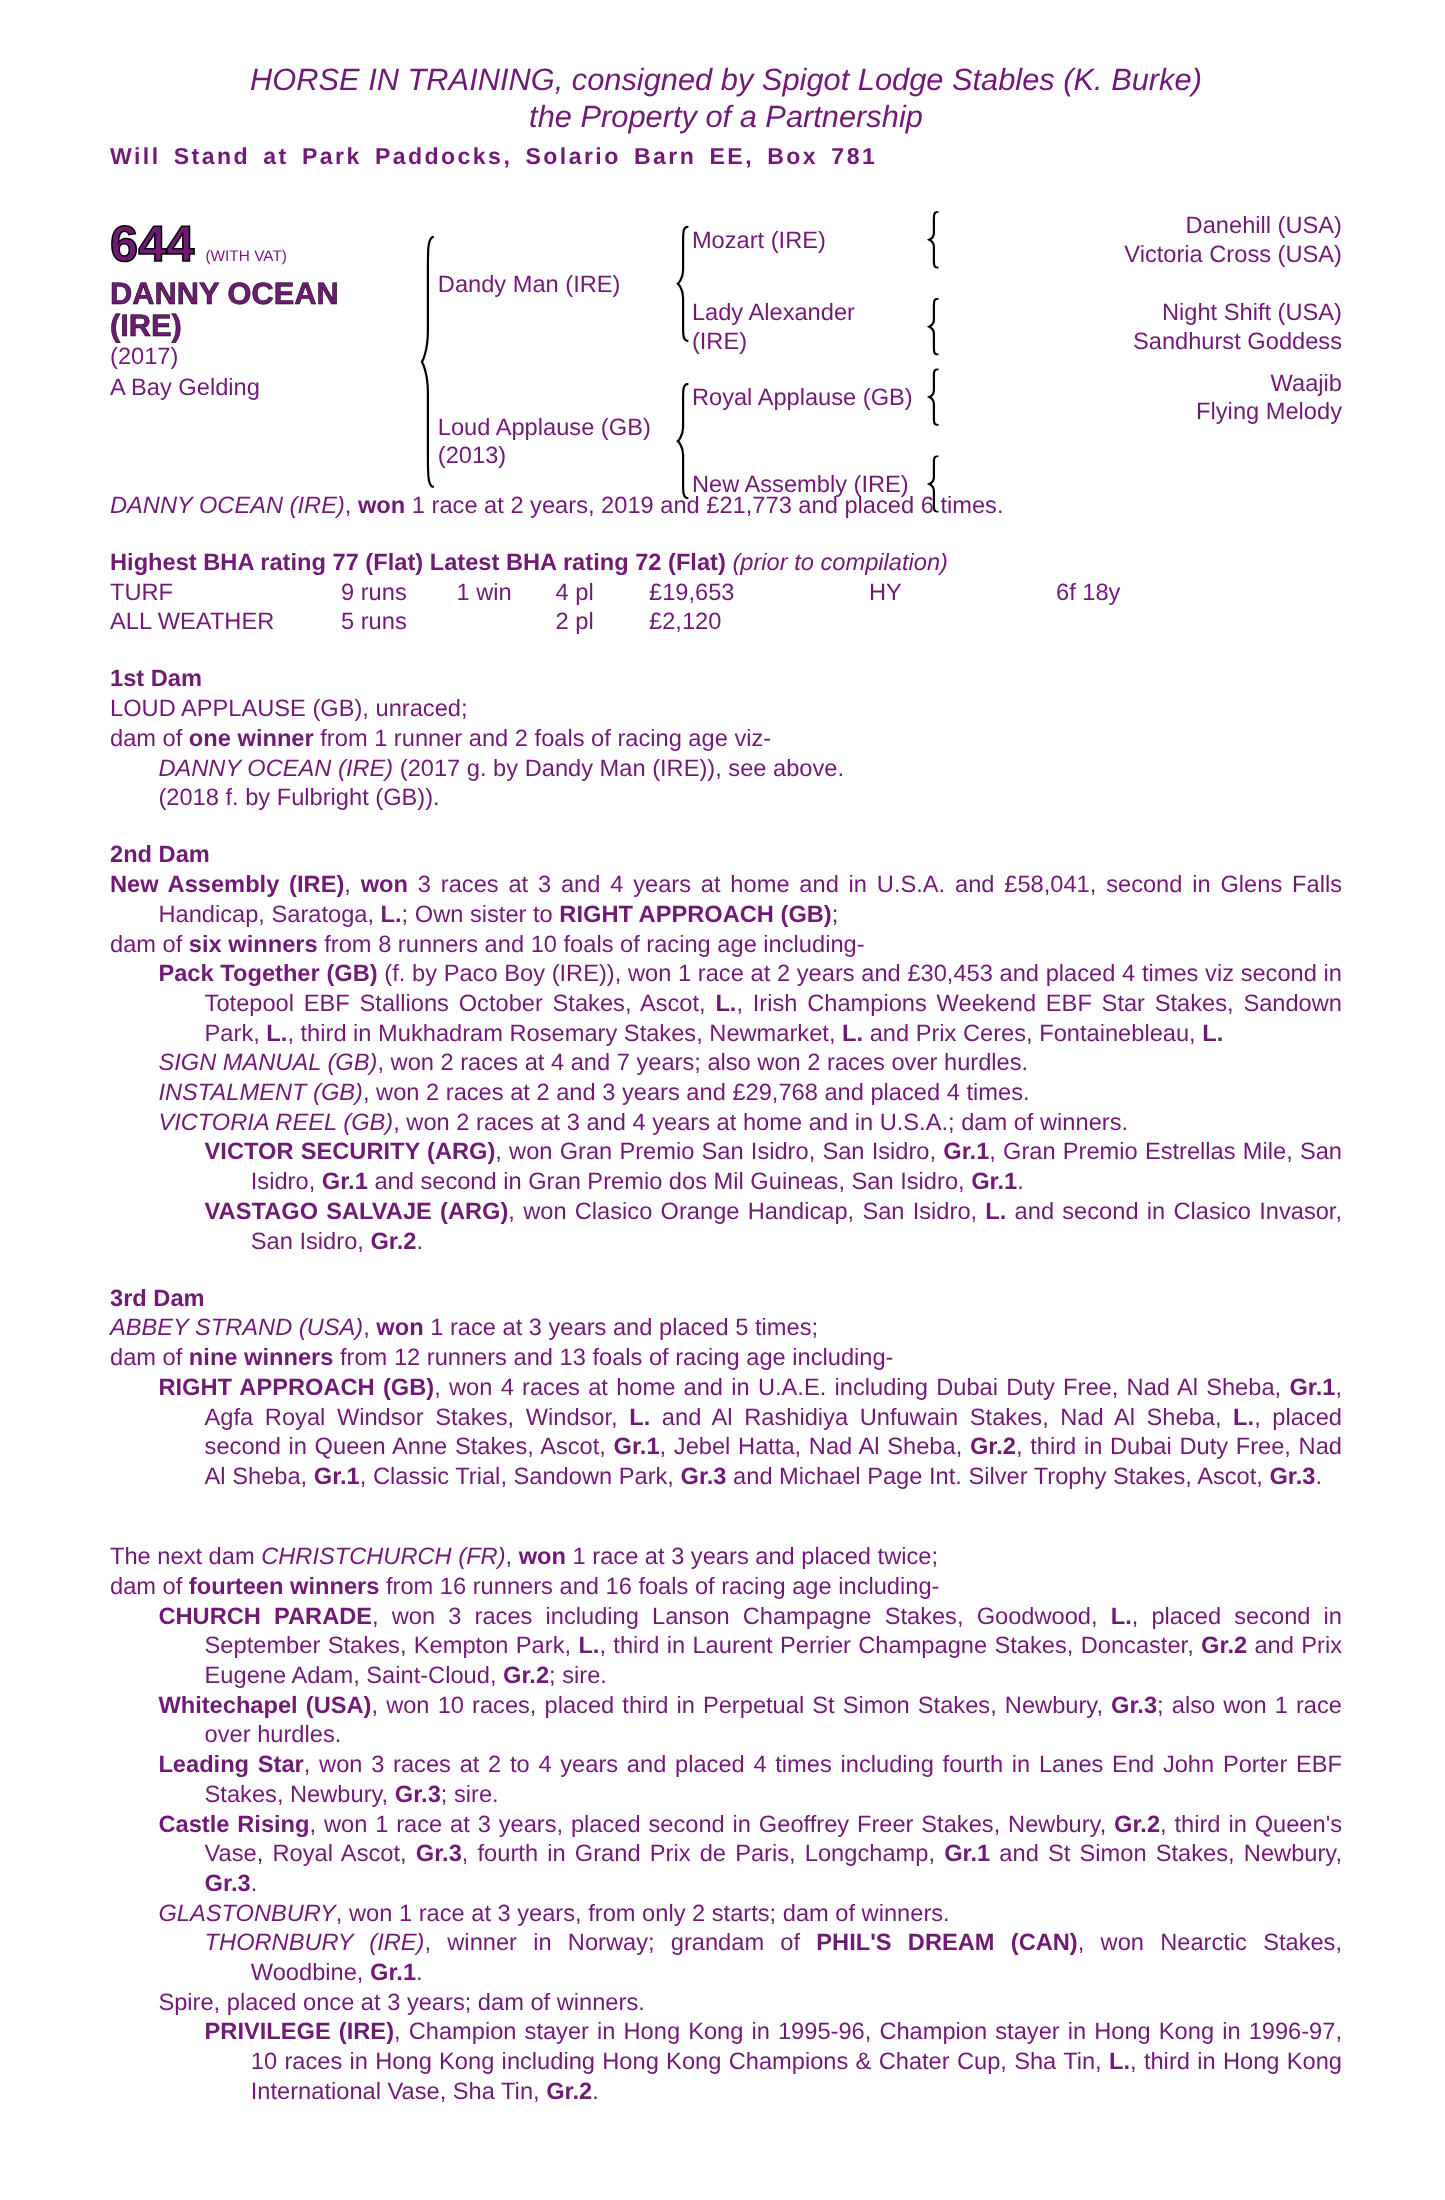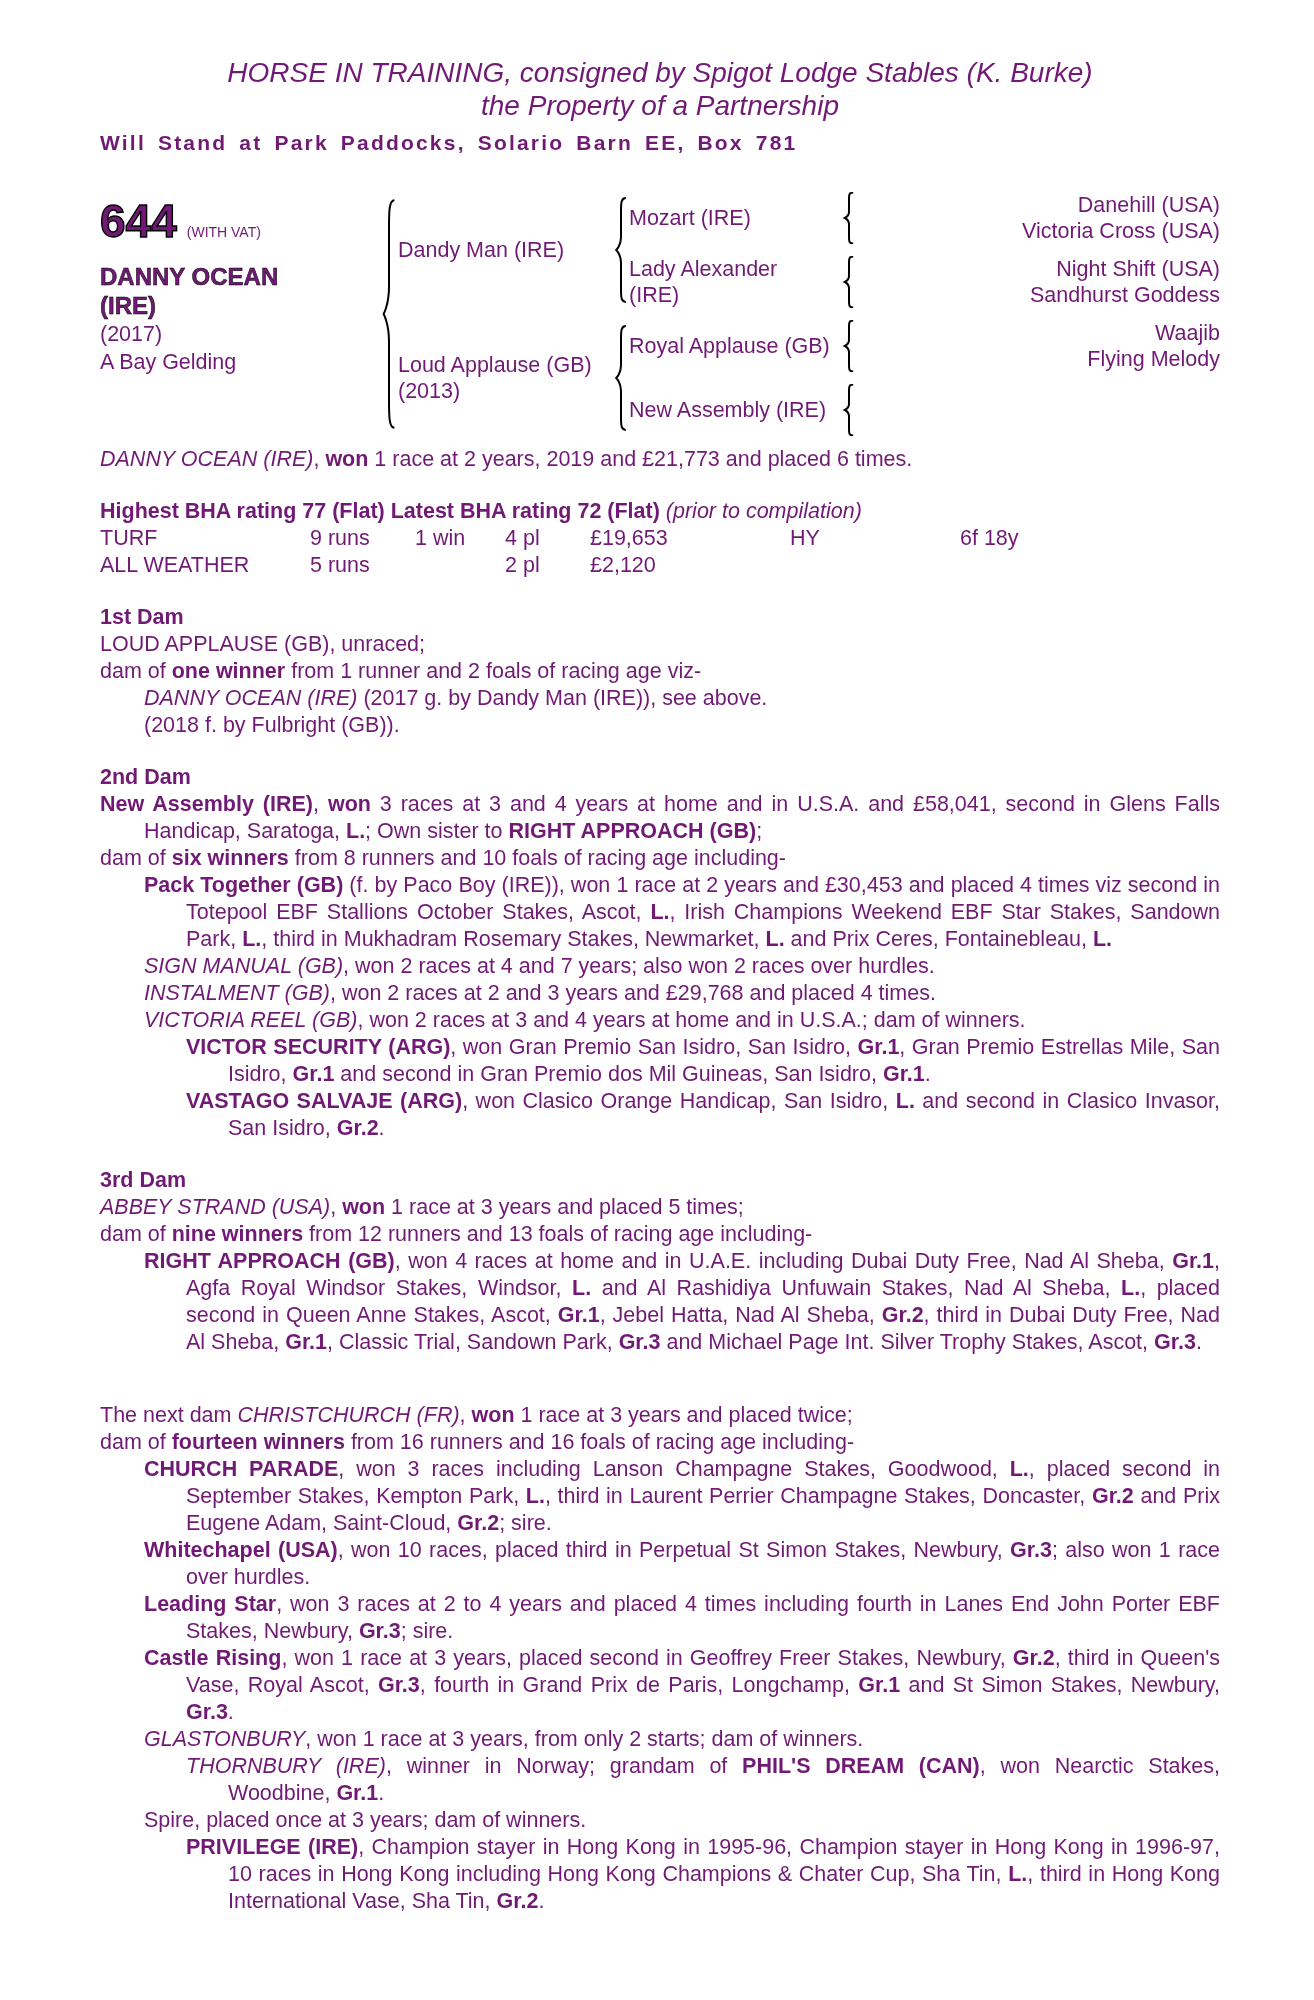--- a/index.html
+++ b/index.html
@@ -11,28 +11,28 @@
     font-size:21.5px;line-height:27px;
   }
   .hdr-italic{font-style:italic;font-size:28px;line-height:33px;text-align:center;}
   .stand-line{font-weight:bold;font-size:21px;letter-spacing:2.2px;word-spacing:4px;margin-top:7px;}
   
   .lot-area{display:flex;align-items:flex-start;margin-top:42px;height:248px;}
   .lot-info{width:280px;flex:0 0 280px;}
   .lot-number-row{display:flex;align-items:baseline;gap:10px;}
   .lot-number{font-size:46px;font-weight:bold;-webkit-text-stroke:1.4px #000;line-height:46px;}
   .lot-vat{font-size:14px;}
-  .lot-name{font-size:24px;font-weight:bold;-webkit-text-stroke:0.5px #000;line-height:29px;margin-top:16px;}
+  .lot-name{font-size:28px;font-weight:bold;-webkit-text-stroke:0.5px #000;line-height:29px;margin-top:6px;}
   .lot-plain{line-height:28px;}
   .ped-tree{flex:1;display:flex;align-items:center;margin-top:-6px;}
   .brace{flex:0 0 auto;display:block;}
   .gen1col{flex:1;display:flex;flex-direction:column;gap:12px;}
   .parent-unit{display:flex;align-items:center;}
   .parent-name{width:215px;flex:0 0 215px;line-height:26px;}
-  .gp-col{flex:1;display:flex;flex-direction:column;gap:12px;}
+  .gp-col{flex:1;display:flex;flex-direction:column;gap:27px;}
   .gp-unit{display:flex;align-items:center;}
   .gp-name{width:213px;flex:0 0 213px;line-height:26px;}
   .gg-col{flex:1;display:flex;flex-direction:column;}
   .gg-name{line-height:26px;white-space:nowrap;text-align:right;}
   
   .race-record{margin-top:24px;}
   .section{margin-top:25px;}
   .section-head{font-weight:bold;}
   .nextdam{margin-top:46px;}
   .p{margin:0;}

